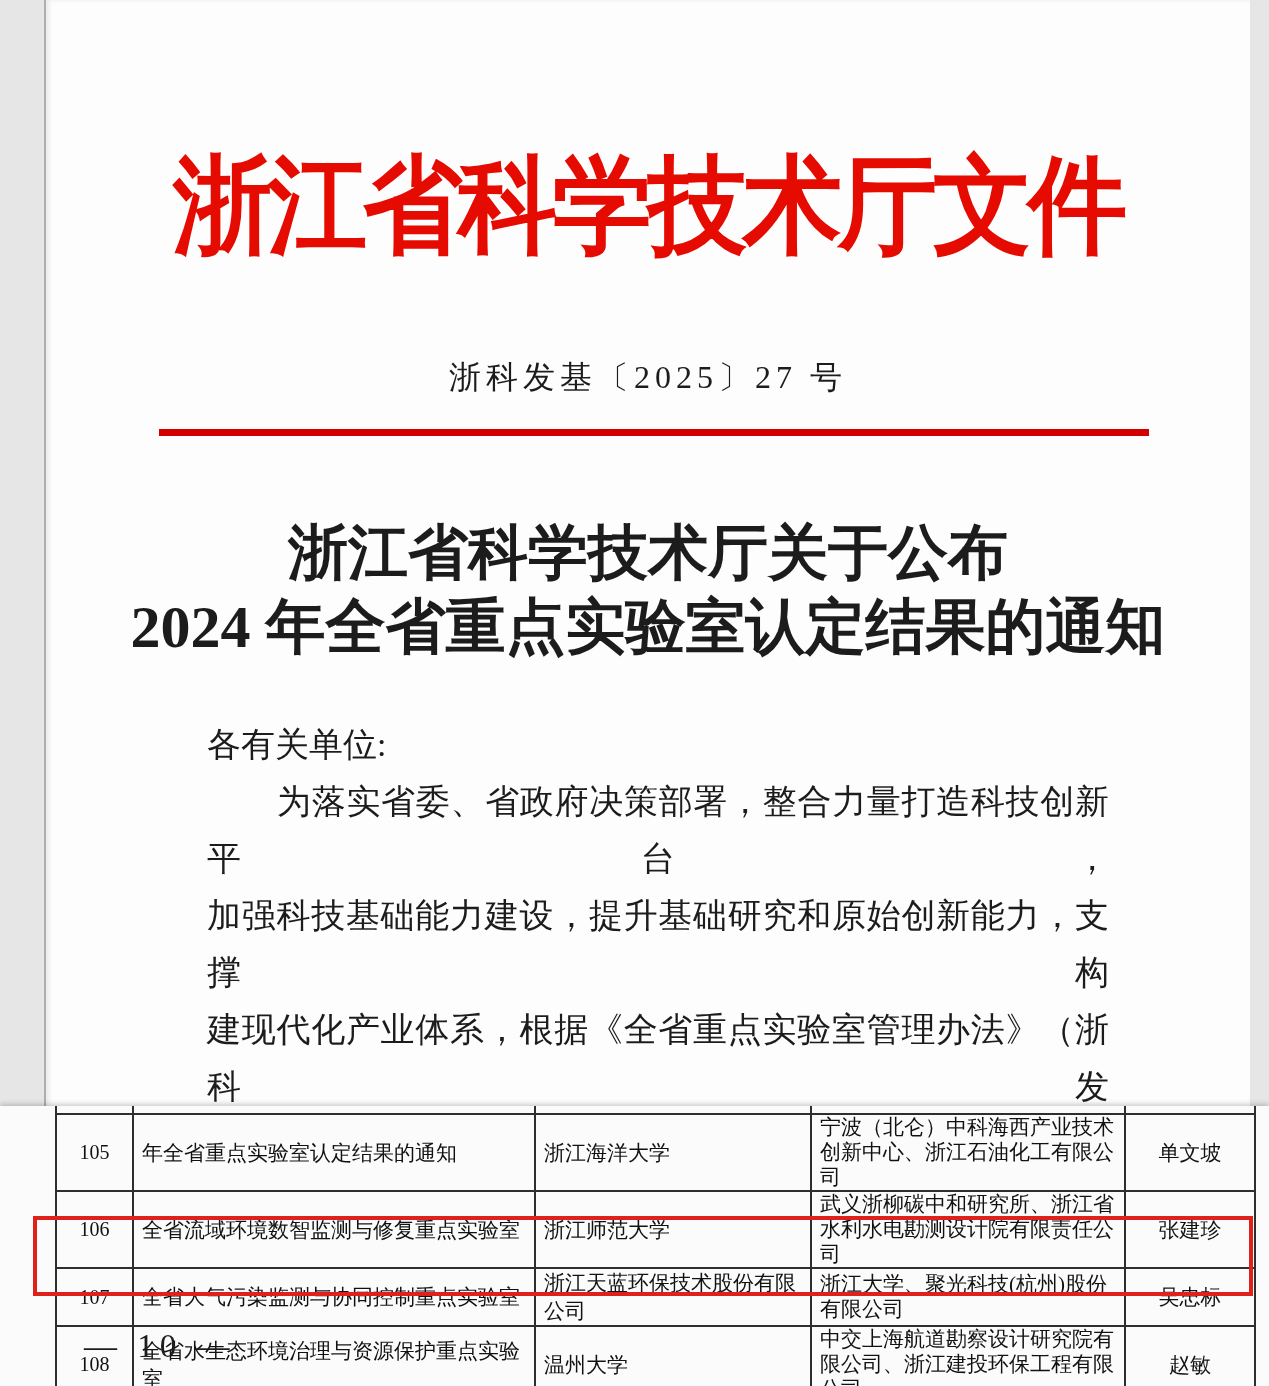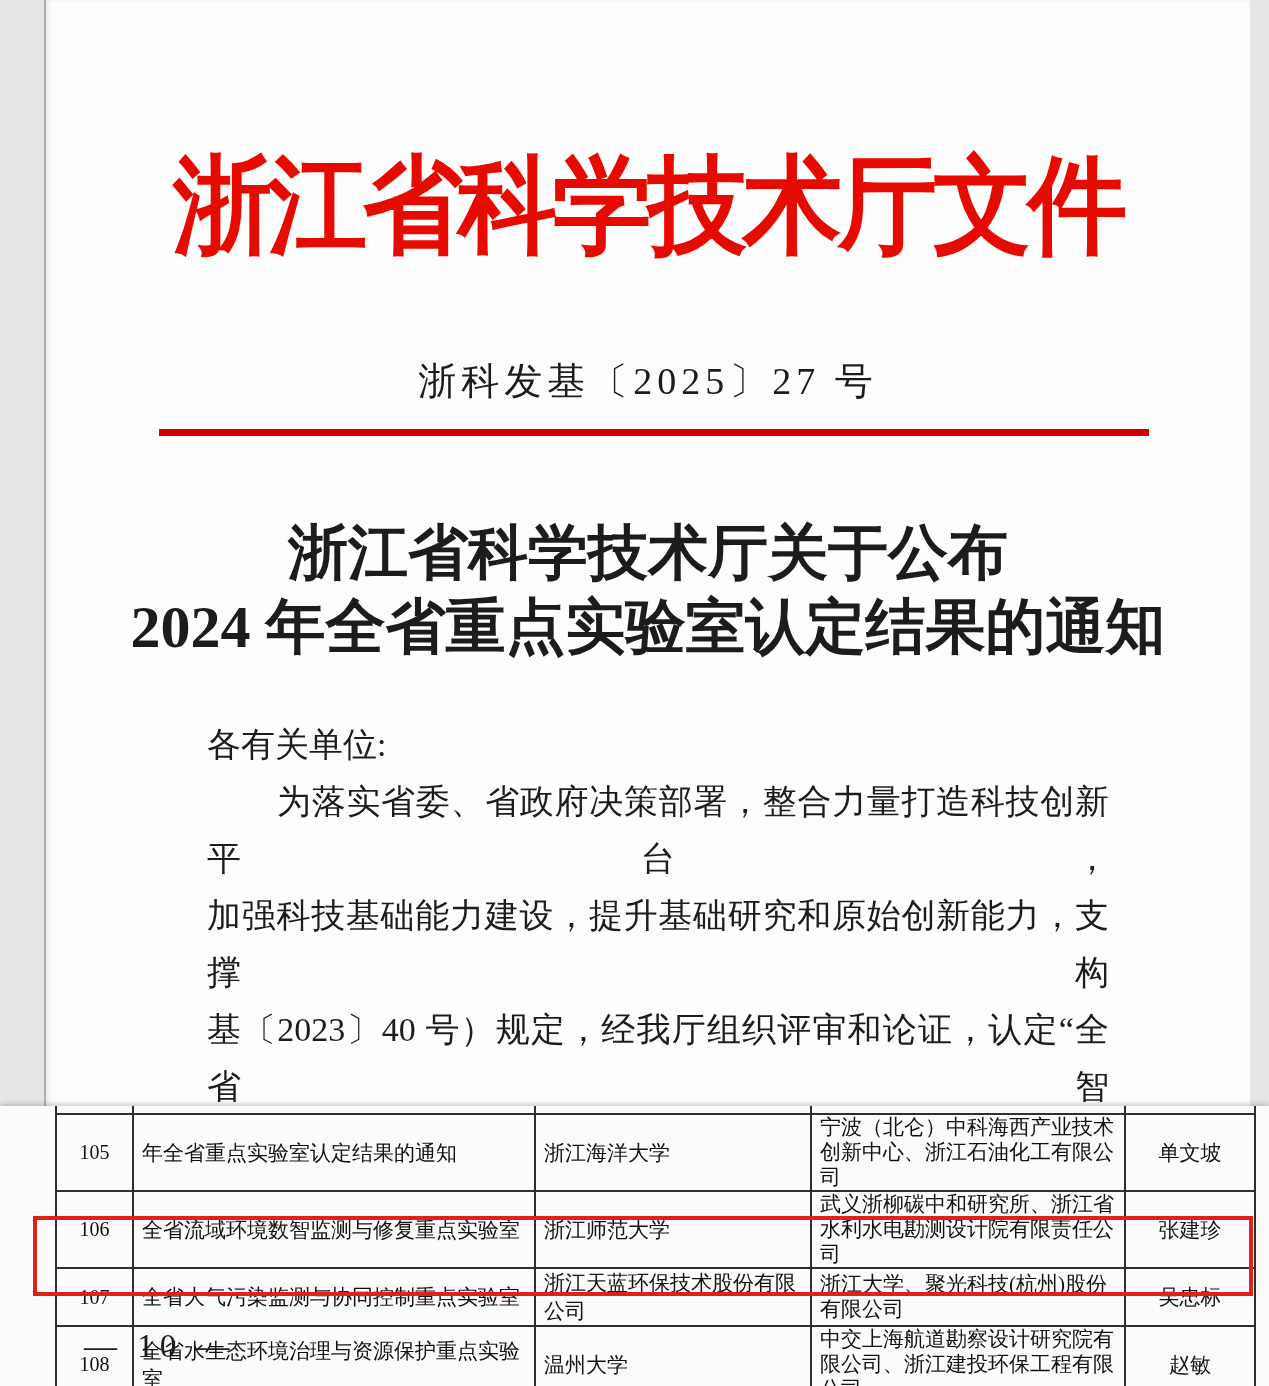--- a/index.html
+++ b/index.html
@@ -23,21 +23,21 @@
     text-align:center;
     color:#e60b00;
     font-size:99px;font-weight:bold;
     letter-spacing:-4px;
     transform:scaleY(1.08);
     white-space:nowrap;
   }
   .doc-number{
     position:absolute;left:0;top:356px;width:100%;
     text-align:center;
-    font-size:38px;
+    font-size:32px;
     letter-spacing:5px;
   }
   .red-rule{
     position:absolute;left:113px;top:429px;width:990px;height:7px;
     background:#d40000;
   }
   .notice-title{
     position:absolute;left:0;top:516px;width:100%;
     text-align:center;
     font-size:60px;font-weight:bold;
@@ -107,20 +107,21 @@
 
     <div class="notice-title">
       <div>浙江省科学技术厅关于公布</div>
       <div>2024 年全省重点实验室认定结果的通知</div>
     </div>
 
     <div class="body-block">
         <div class="body-line no-fill">各有关单位:</div>
         <div class="body-line indent">为落实省委、省政府决策部署，整合力量打造科技创新平台，</div>
         <div class="body-line">加强科技基础能力建设，提升基础研究和原始创新能力，支撑构</div>
+        <div class="body-line">建现代化产业体系，根据《全省重点实验室管理办法》（浙科发</div>
         <div class="body-line">基〔2023〕40 号）规定，经我厅组织评审和论证，认定“全省智</div>
         <div class="body-line">能建造与工程软件重点实验室”等 137 家为全省重点实验室（以</div>
         <div class="body-line no-fill">下简称“实验室”）。现将有关事项通知如下:</div>
       </div>
   </div>
 
   <div class="table-section">
     <table class="lab-table">
       <tbody>
         <tr class="sliver">

